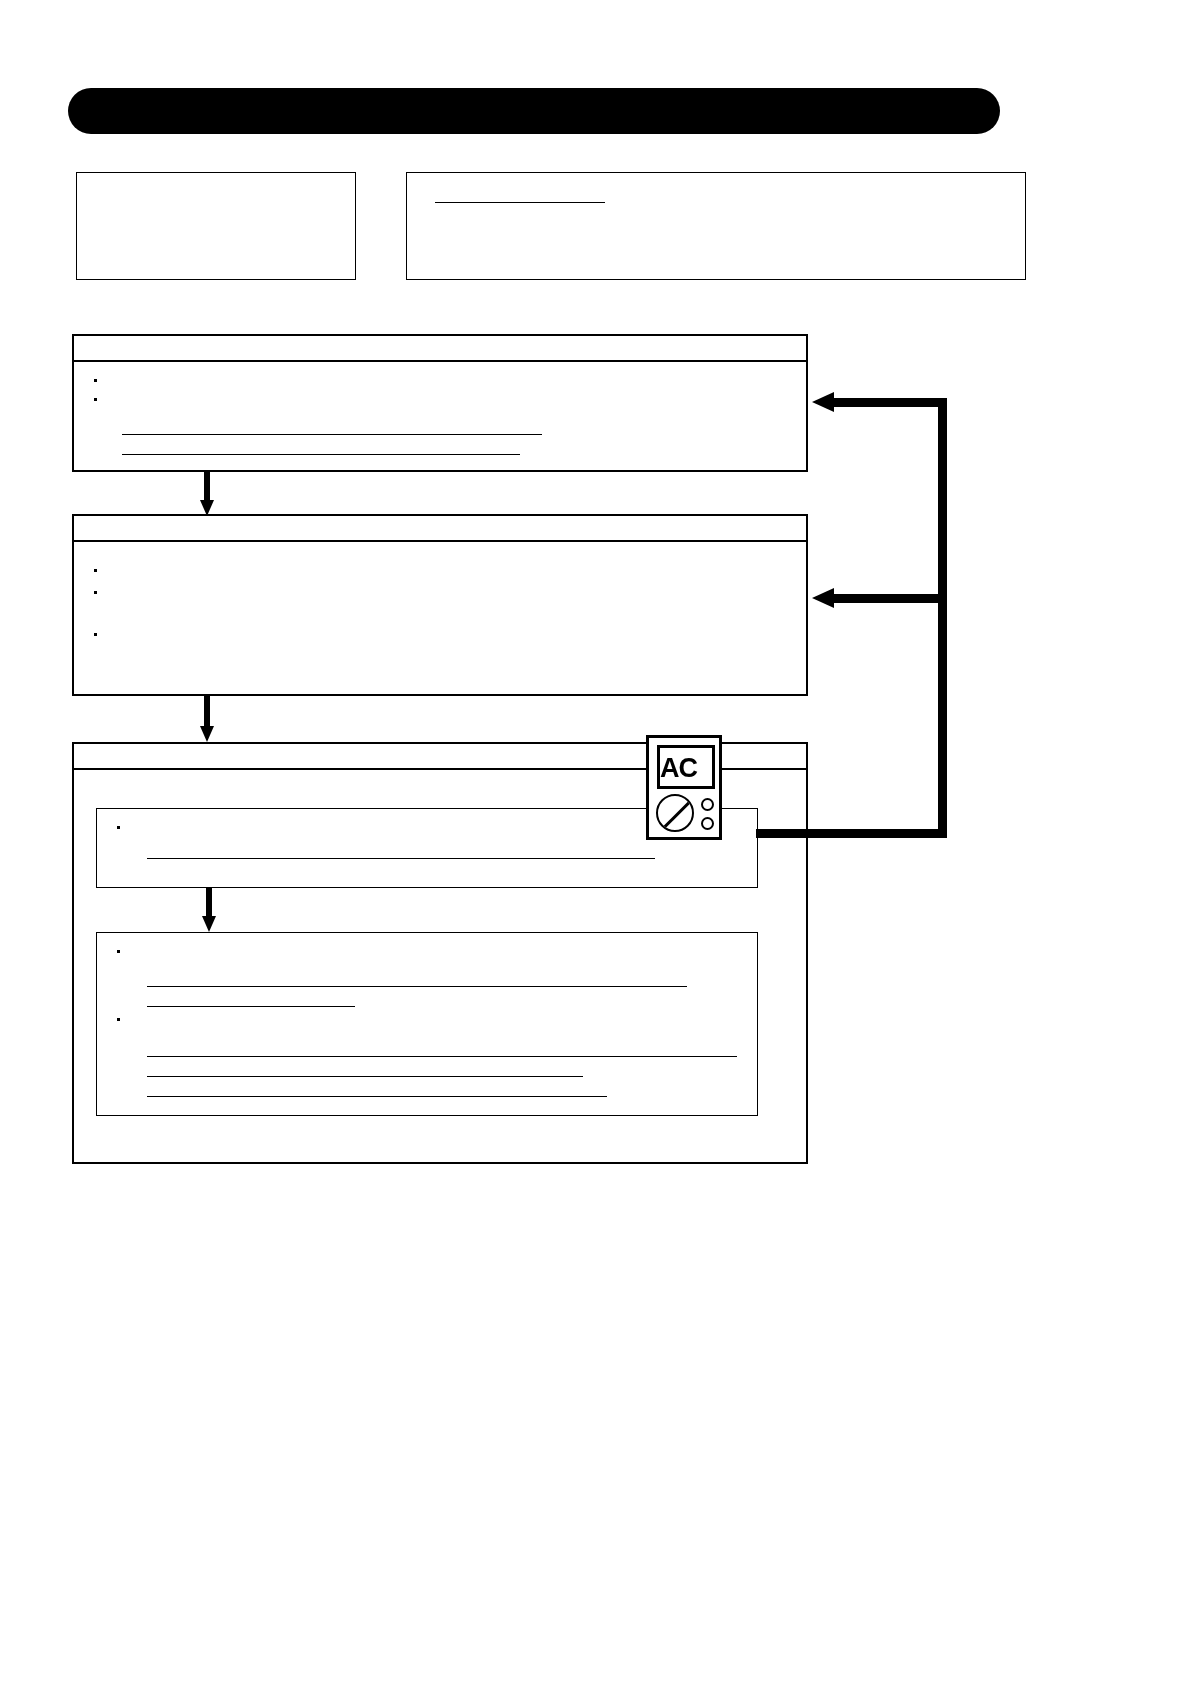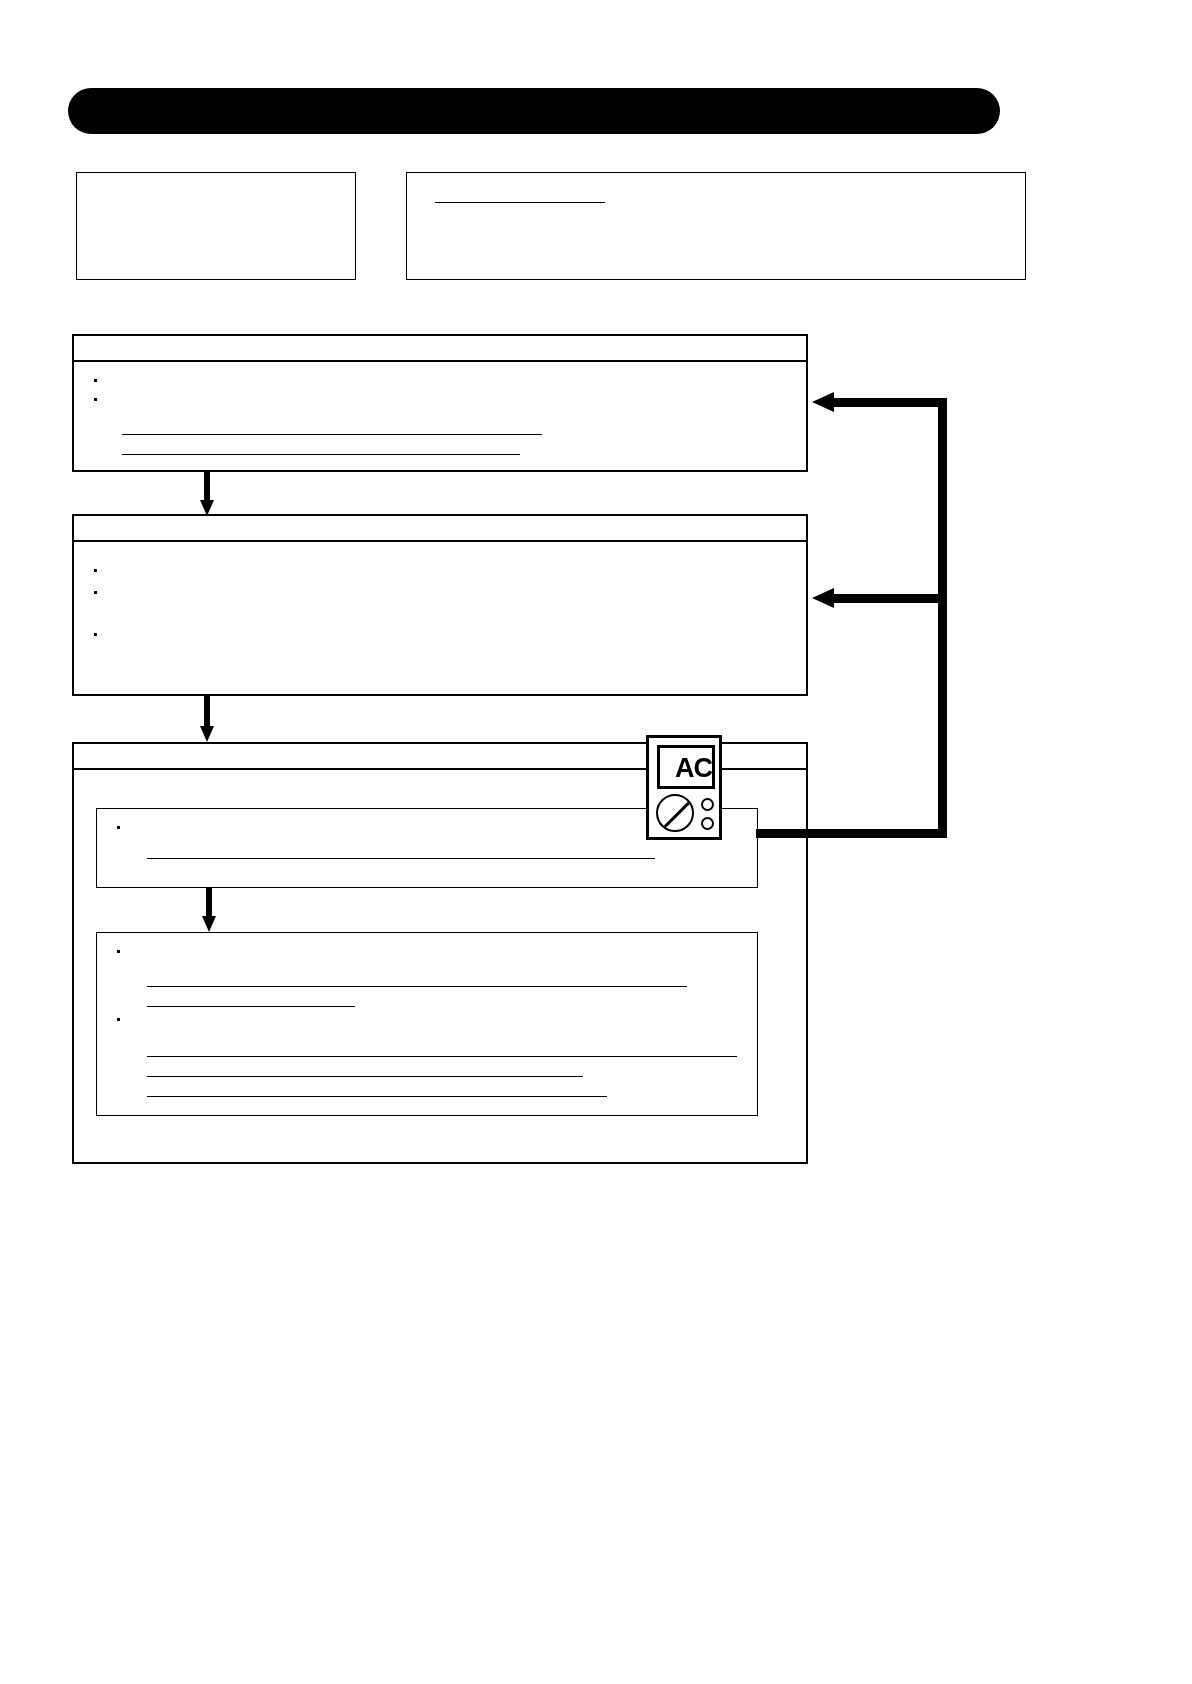--- a/index.html
+++ b/index.html
@@ -154,21 +154,21 @@
     background:#ffffff;
     box-sizing:border-box;
   }
   .meter-display{
     position:absolute;
     left:8px; top:7px;
     width:58px; height:44px;
     border:3px solid #000;
     background:#fff;
     box-sizing:border-box;
-    text-align:right;
+    text-align:left;
     font-weight:bold;
     font-size:27px;
     line-height:40px;
     letter-spacing:-1px;
   }
   .meter-dial{
     position:absolute;
     left:7px; top:56px;
     width:38px; height:38px;
     border:2.6px solid #000;

